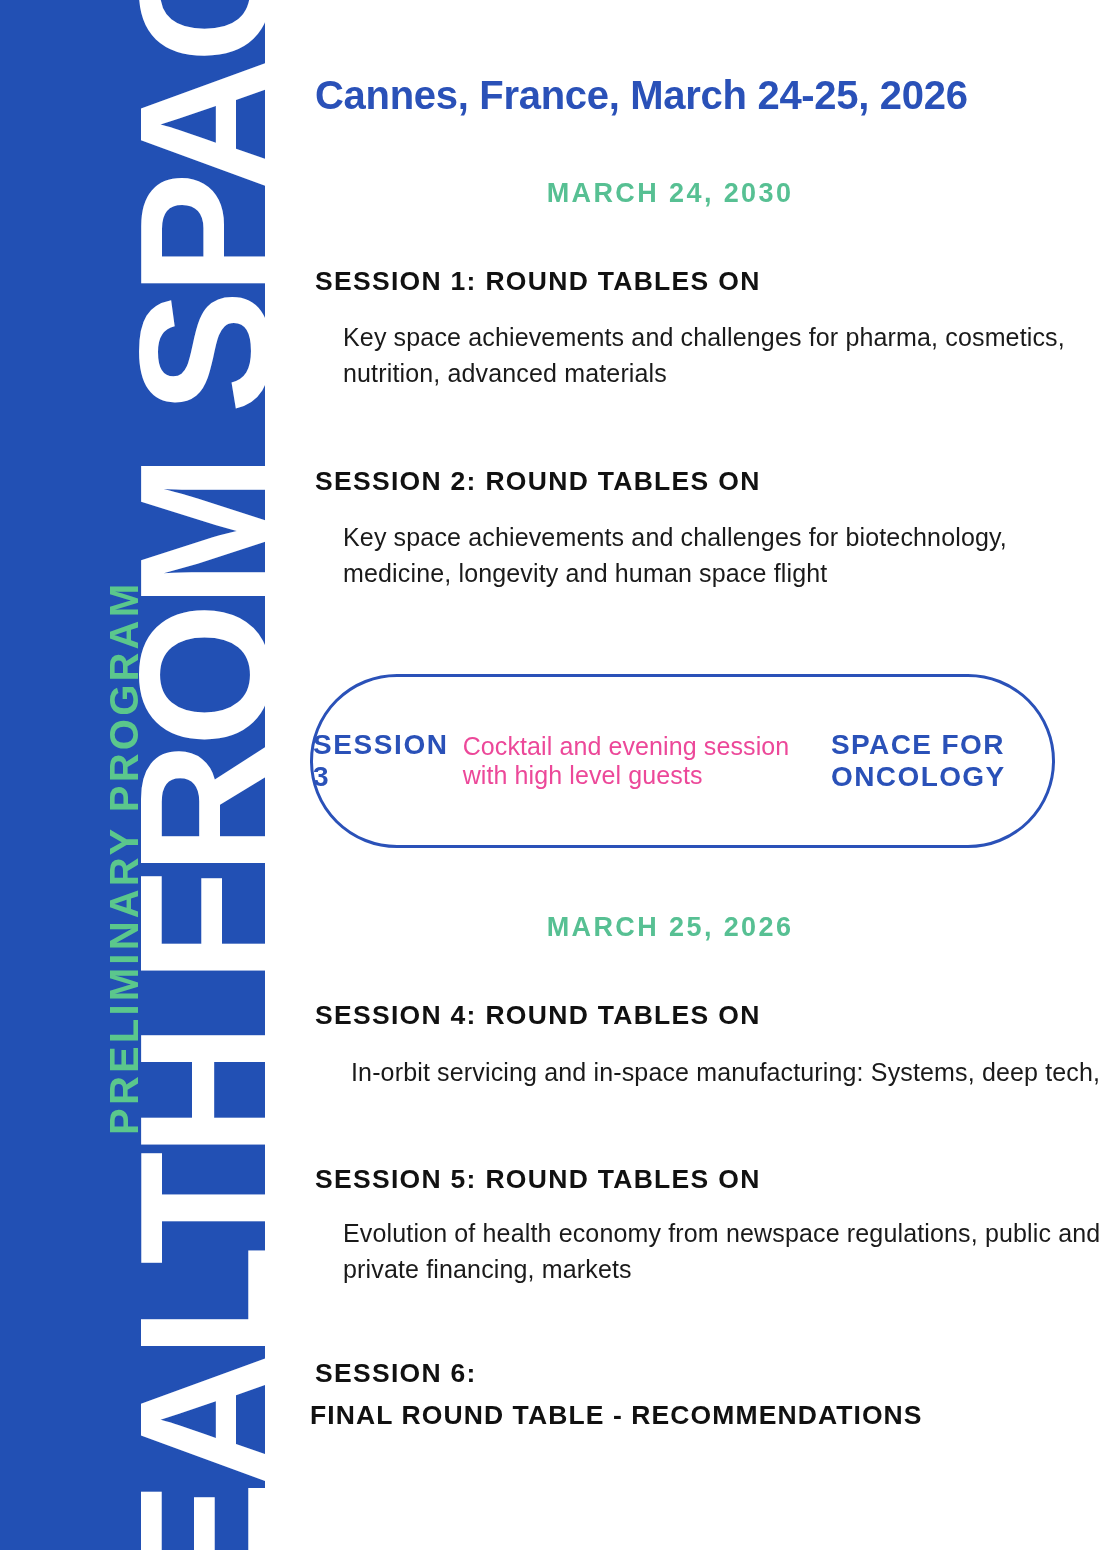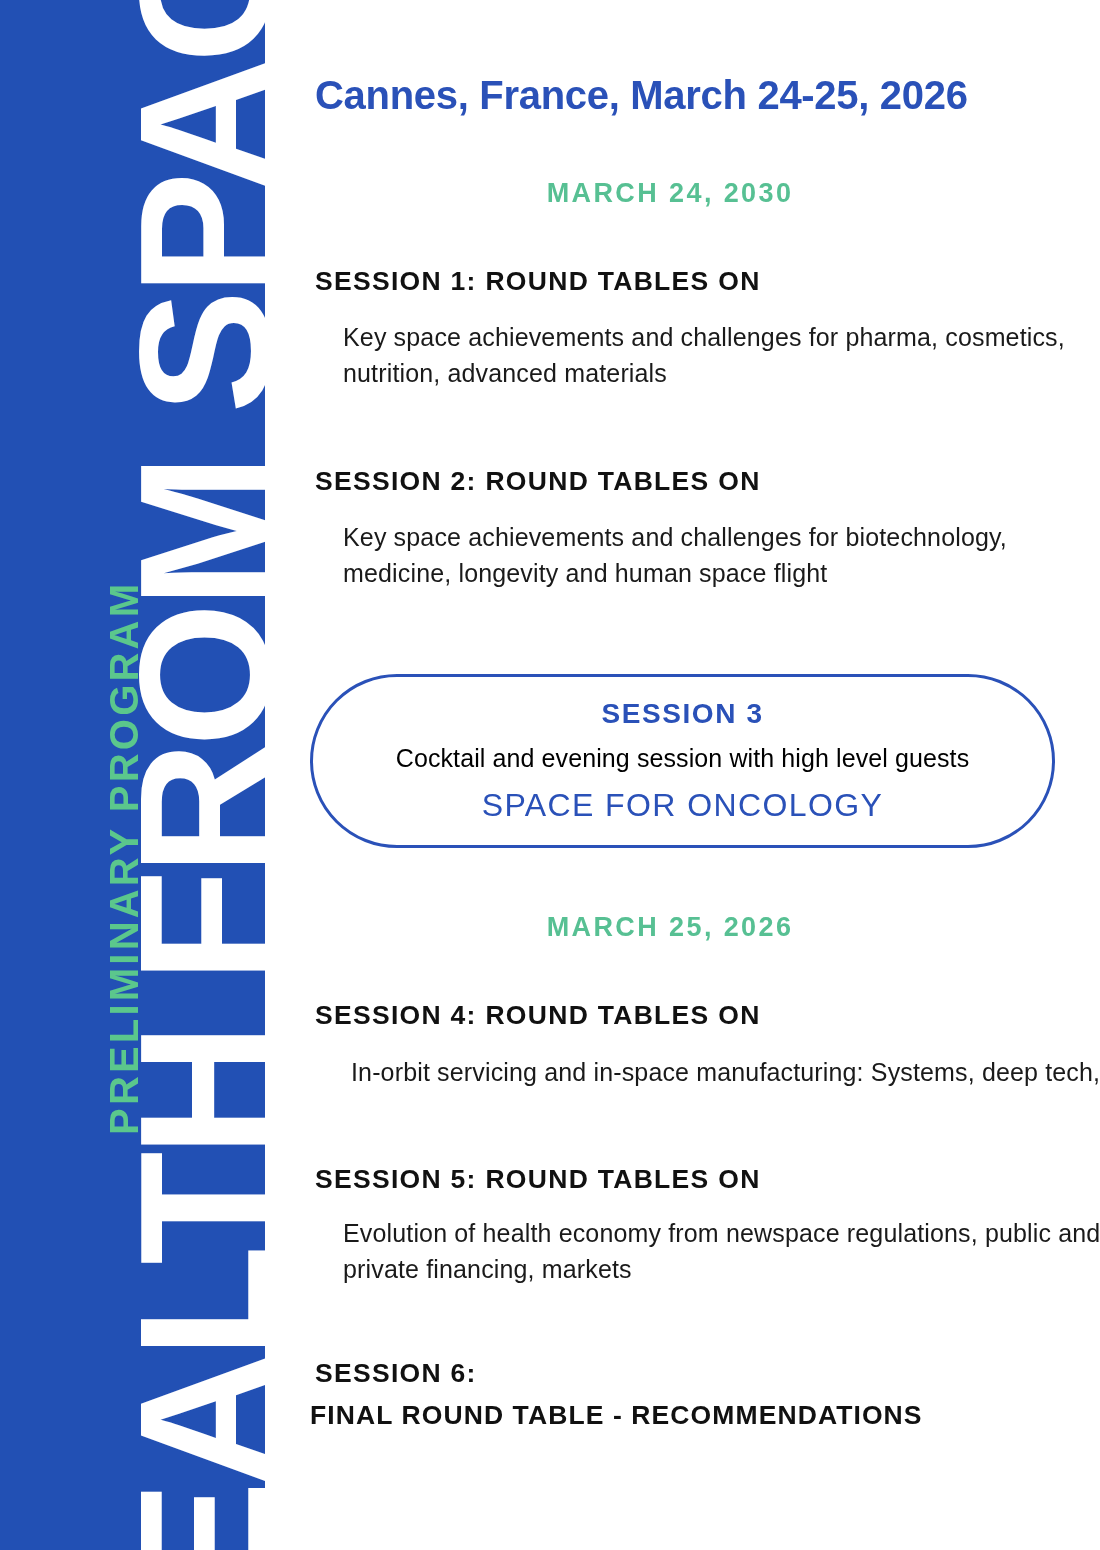--- a/index.html
+++ b/index.html
@@ -154,41 +154,40 @@
   .pill {
     position: absolute;
     left: 45px;
     top: 674px;
     width: 745px;
     height: 174px;
     border: 3px solid #2A51B8;
     border-radius: 90px;
     box-sizing: border-box;
     display: flex;
-    flex-direction: column;
     align-items: center;
     justify-content: center;
     gap: 14px;
   }
   .pill-line1 {
     color: #2A51B8;
     font-size: 28px;
     font-weight: bold;
     letter-spacing: 1.6px;
   }
   .pill-line2 {
-    color: #000000;
+    color: #ec4899;
     font-size: 25px;
     font-weight: normal;
     letter-spacing: 0.1px;
   }
   .pill-line3 {
     color: #2A51B8;
-    font-size: 32px;
-    font-weight: normal;
+    font-size: 28px;
+    font-weight: bold;
     letter-spacing: 1.4px;
   }
 </style>
 </head>
 <body>
 
 <div id="poster">
 
   <div class="sidebar">
     <div class="wordmark">

